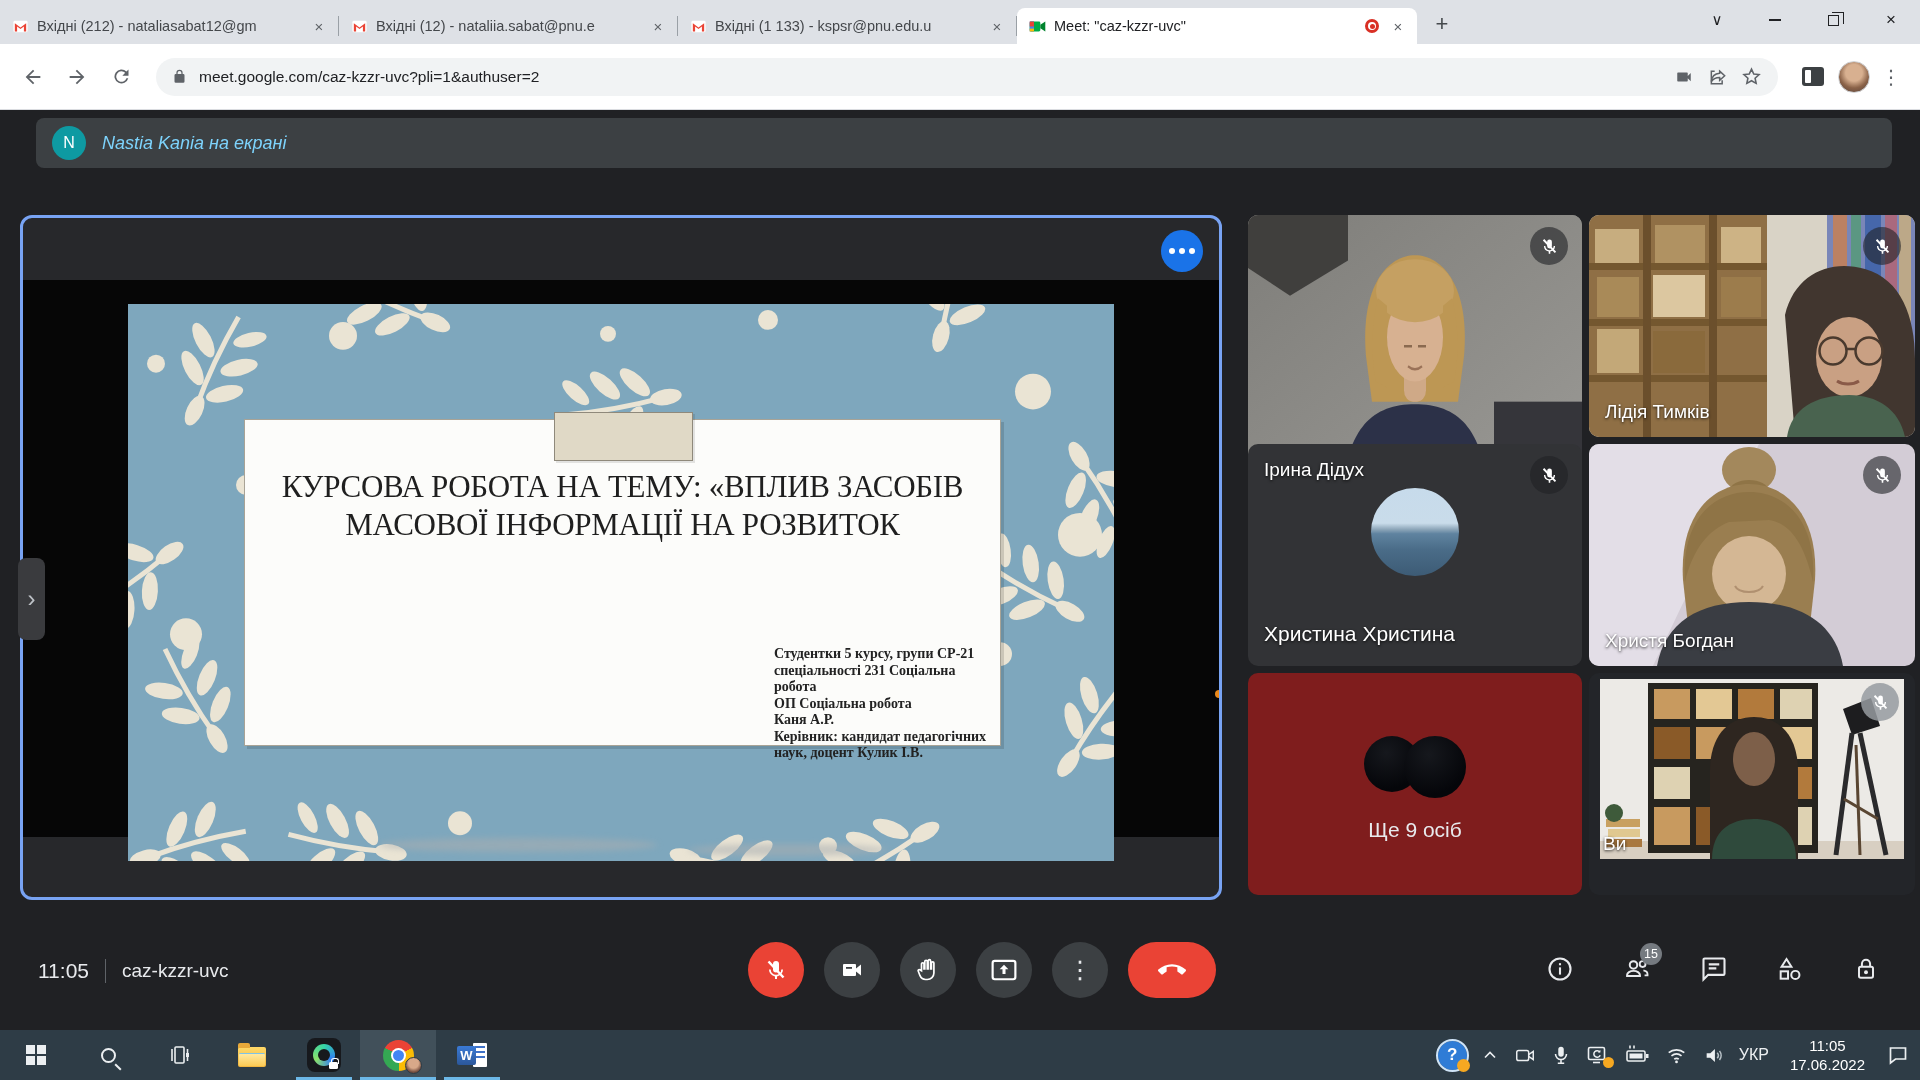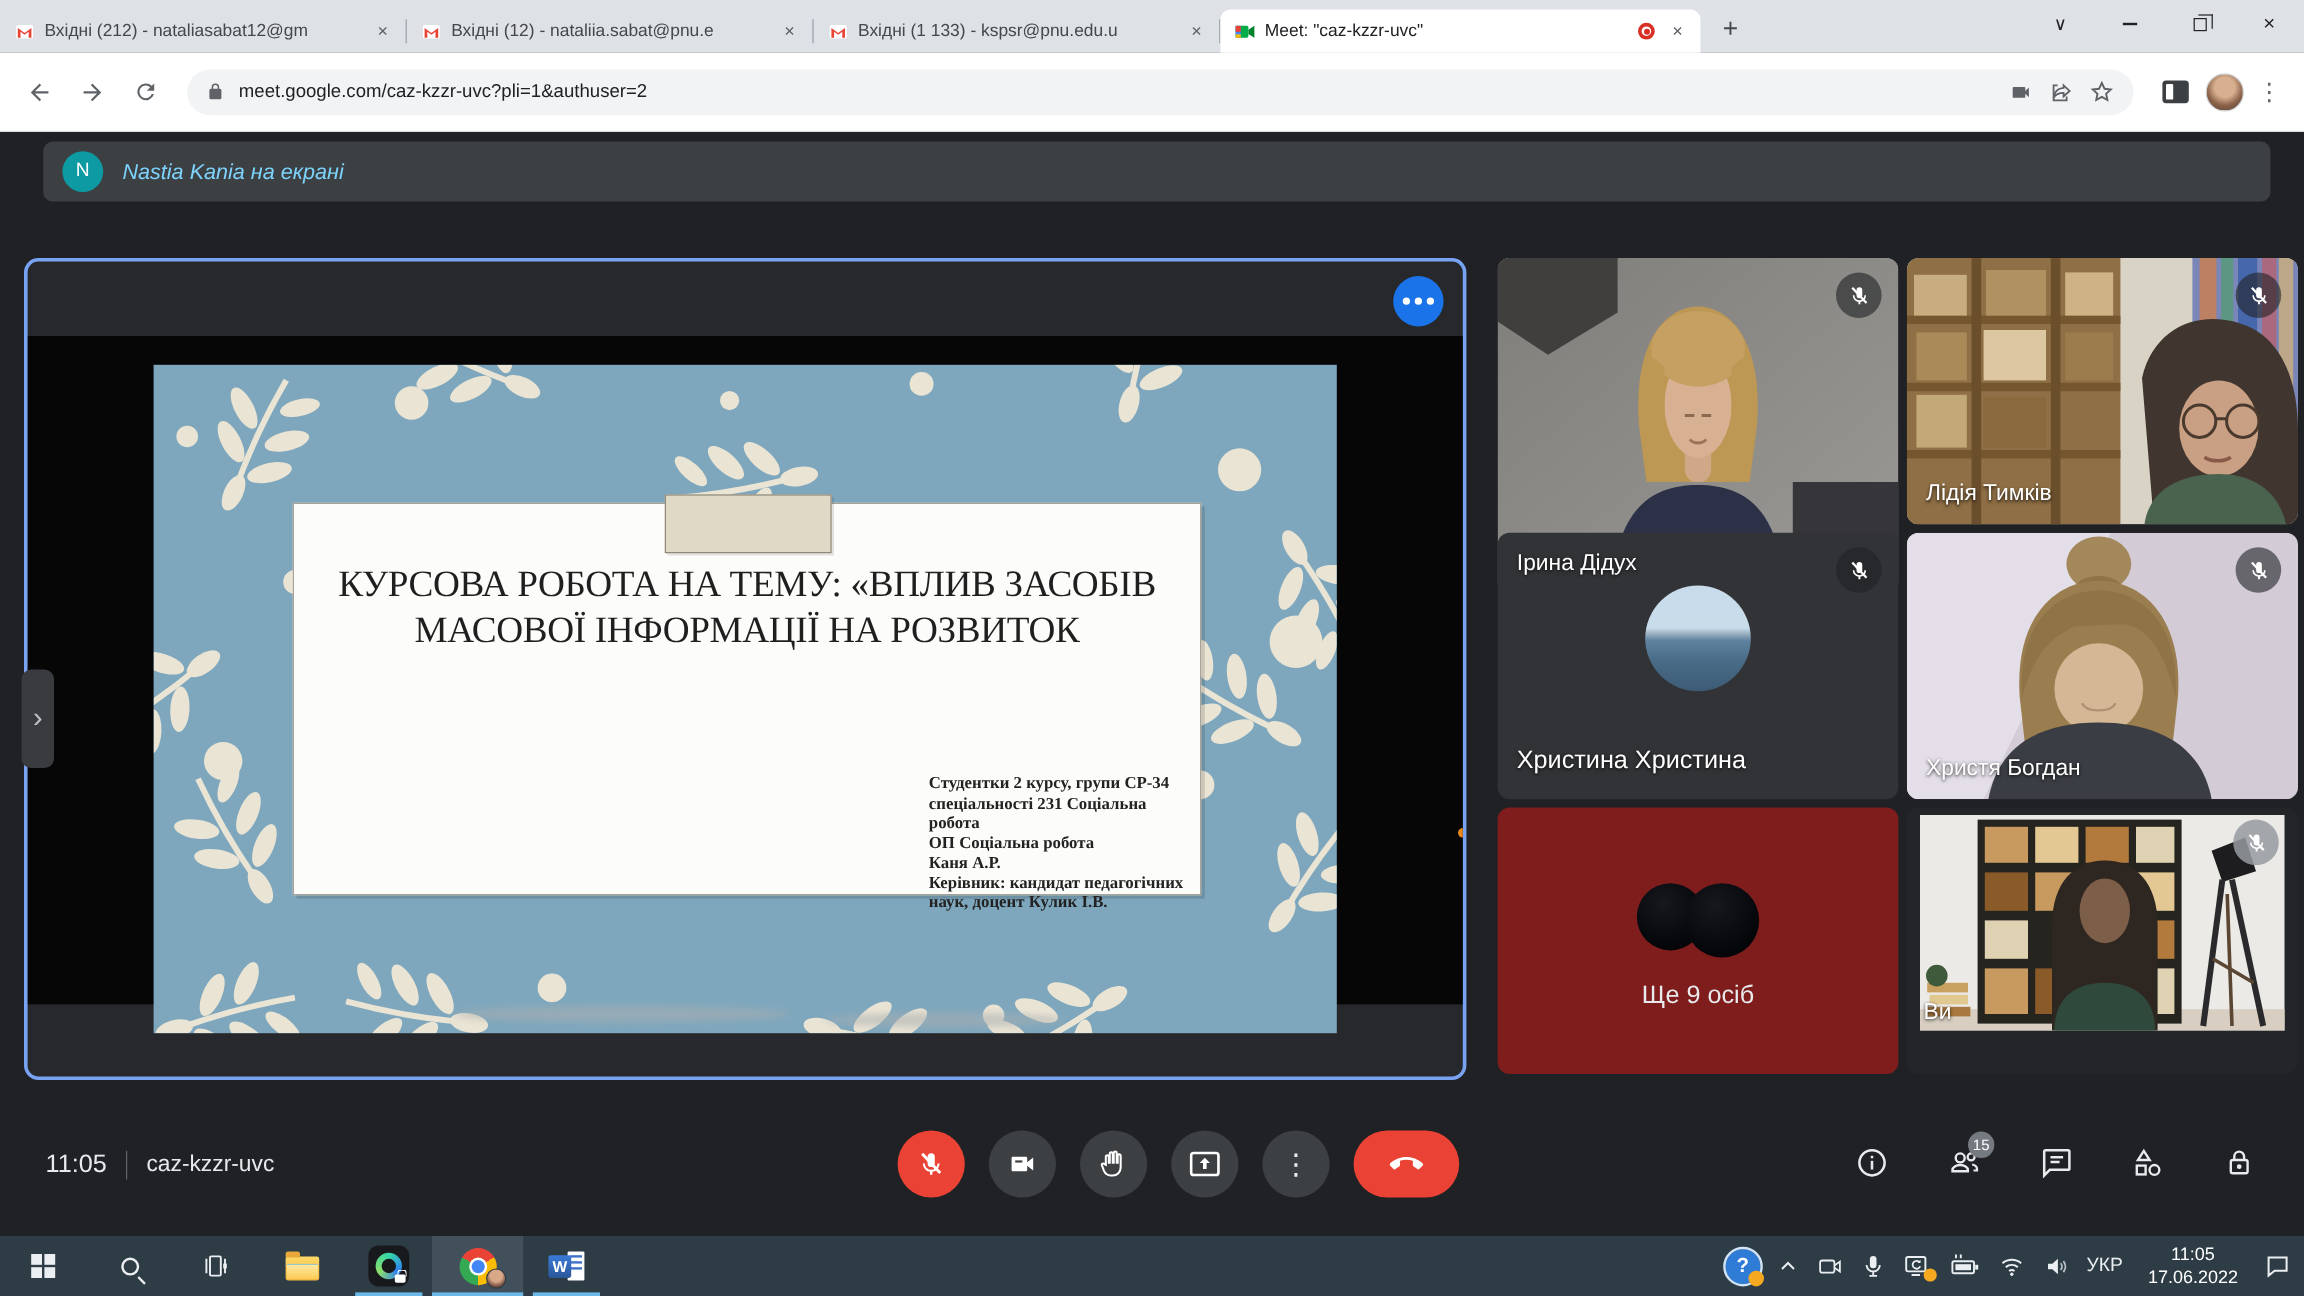--- a/index.html
+++ b/index.html
@@ -354,21 +354,21 @@
             </g>
           </svg>
           <div class="smudge" style="left:250px; top:534px; width:280px; height:14px;"></div>
           <div class="smudge" style="left:560px; top:540px; width:200px; height:12px;"></div>
           <div class="slide-box">
             <div class="slide-title">
               <div>КУРСОВА РОБОТА НА ТЕМУ: «ВПЛИВ ЗАСОБІВ</div>
               <div>МАСОВОЇ ІНФОРМАЦІЇ НА РОЗВИТОК</div>
             </div>
             <div class="slide-credits">
-              <div>Студентки 2 курсу, групи СР-34</div>
+              <div>Студентки 5 курсу, групи СР-21</div>
               <div>спеціальності 231 Соціальна робота</div>
               <div>ОП Соціальна робота</div>
               <div>Каня А.Р.</div>
               <div>Керівник: кандидат педагогічних</div>
               <div>наук, доцент Кулик І.В.</div>
             </div>
           </div>
           <div class="slide-tag"></div>
         </div>
       </div>

